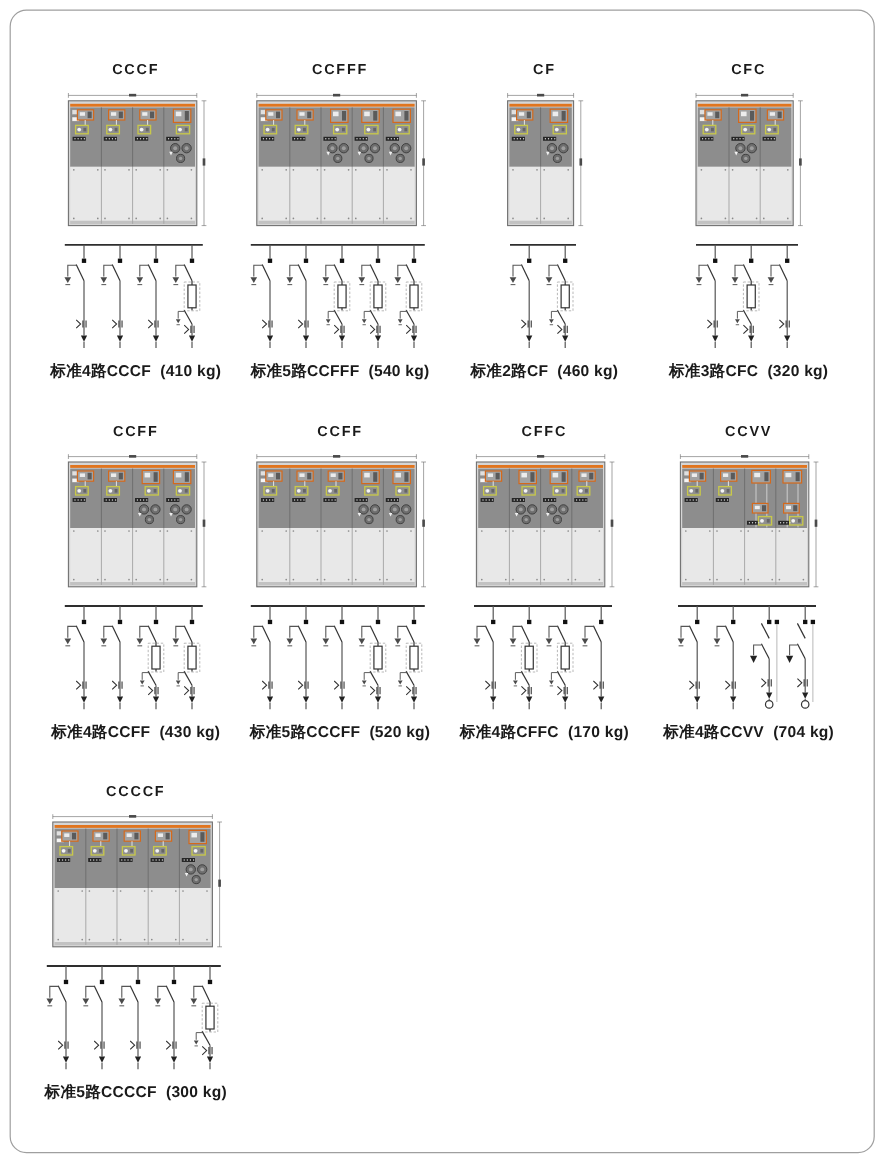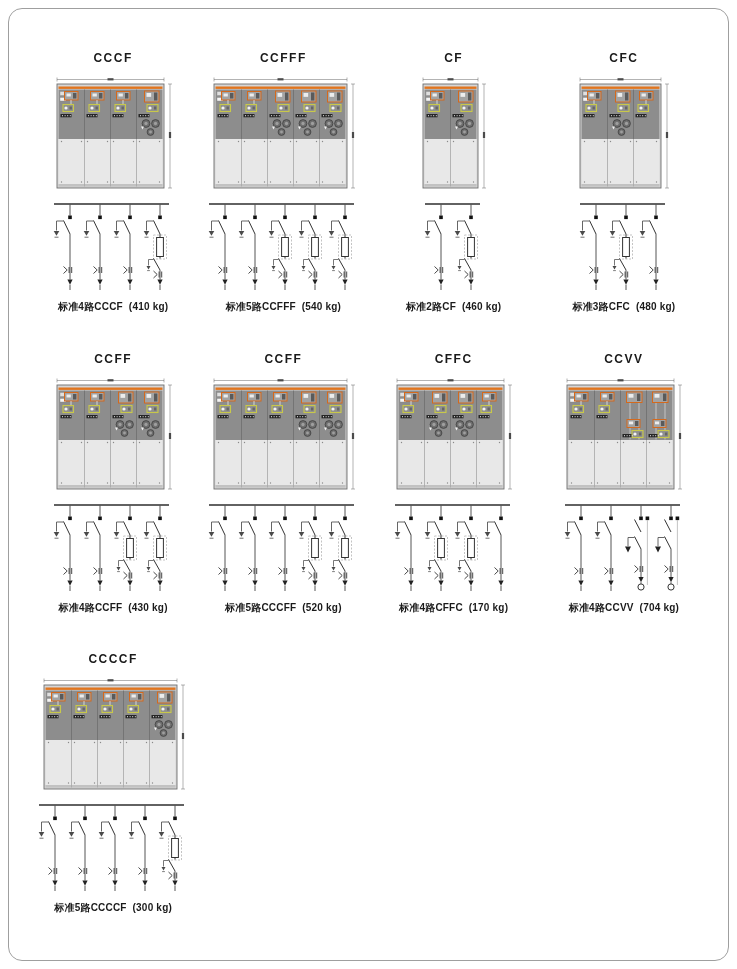--- a/index.html
+++ b/index.html
@@ -8,21 +8,21 @@
   .frame{position:absolute;inset:8px;border:1px solid #9f9f9f;border-radius:14px;pointer-events:none;}
   .grid{
     position:absolute;left:10px;top:8px;right:10px;bottom:10px;
     display:grid;grid-template-columns:1fr 1fr 1fr 1fr;grid-template-rows:1fr 1fr 1fr;
     padding:43px 18px 6px 18px;box-sizing:border-box;
   }
   .cell{display:flex;flex-direction:column;align-items:center;justify-content:flex-start;}
   .title{font-size:12px;font-weight:bold;letter-spacing:1.5px;color:#1a1a1a;margin-bottom:11px;}
   .cabinet{line-height:0;}
   .circuit{line-height:0;margin-top:4px;}
-  .caption{font-size:10px;font-weight:bold;color:#1a1a1a;margin-top:6px;white-space:pre;letter-spacing:.2px;}
+  .caption{font-size:13px;font-weight:bold;color:#1a1a1a;margin-top:6px;white-space:pre;letter-spacing:.2px;}
 </style>
 </head>
 <body>
 
 <div class="page">
   <div class="frame"></div>
   <div class="grid">
 
     <div class="cell">
       <div class="title">CCCF</div>
@@ -654,21 +654,21 @@
               <path d="M 63.7 33 L 69.3 33 L 66.5 37.8 Z" fill="#4a4a4a"></path>
               <line x1="64.5" y1="39.2" x2="68.5" y2="39.2" stroke="#4a4a4a" stroke-width="0.8"></line>
               <line x1="80" y1="36" x2="80" y2="81.5" stroke="#555" stroke-width="1"></line>
               <polyline points="73.5,68.5 77.2,72 73.5,75.5" fill="none" stroke="#333" stroke-width="0.9"></polyline>
               <line x1="79.1" y1="69" x2="79.1" y2="75" stroke="#333" stroke-width="0.9"></line>
               <line x1="81.7" y1="69" x2="81.7" y2="75" stroke="#333" stroke-width="0.9"></line>
               <path d="M 77.4 81.5 L 82.6 81.5 L 80 86.7 Z" fill="#222"></path>
               <line x1="80" y1="86.7" x2="80" y2="92" stroke="#555" stroke-width="1"></line>
             </g>
           </svg></div>
-      <div class="caption">标准3路CFC  (480 kg)</div>
+      <div class="caption">标准3路CFC  (320 kg)</div>
     </div>
 
     <div class="cell">
       <div class="title">CCFF</div>
       <div class="cabinet"><svg xmlns="http://www.w3.org/2000/svg" width="121" height="118" viewBox="0 0 121 118">
             <g stroke="#666" stroke-width="0.5" fill="none">
               <line x1="4" y1="3.5" x2="111" y2="3.5"></line>
               <line x1="4" y1="1.5" x2="4" y2="5.5"></line>
               <line x1="111" y1="1.5" x2="111" y2="5.5"></line>
               <line x1="117" y1="8" x2="117" y2="112"></line>

